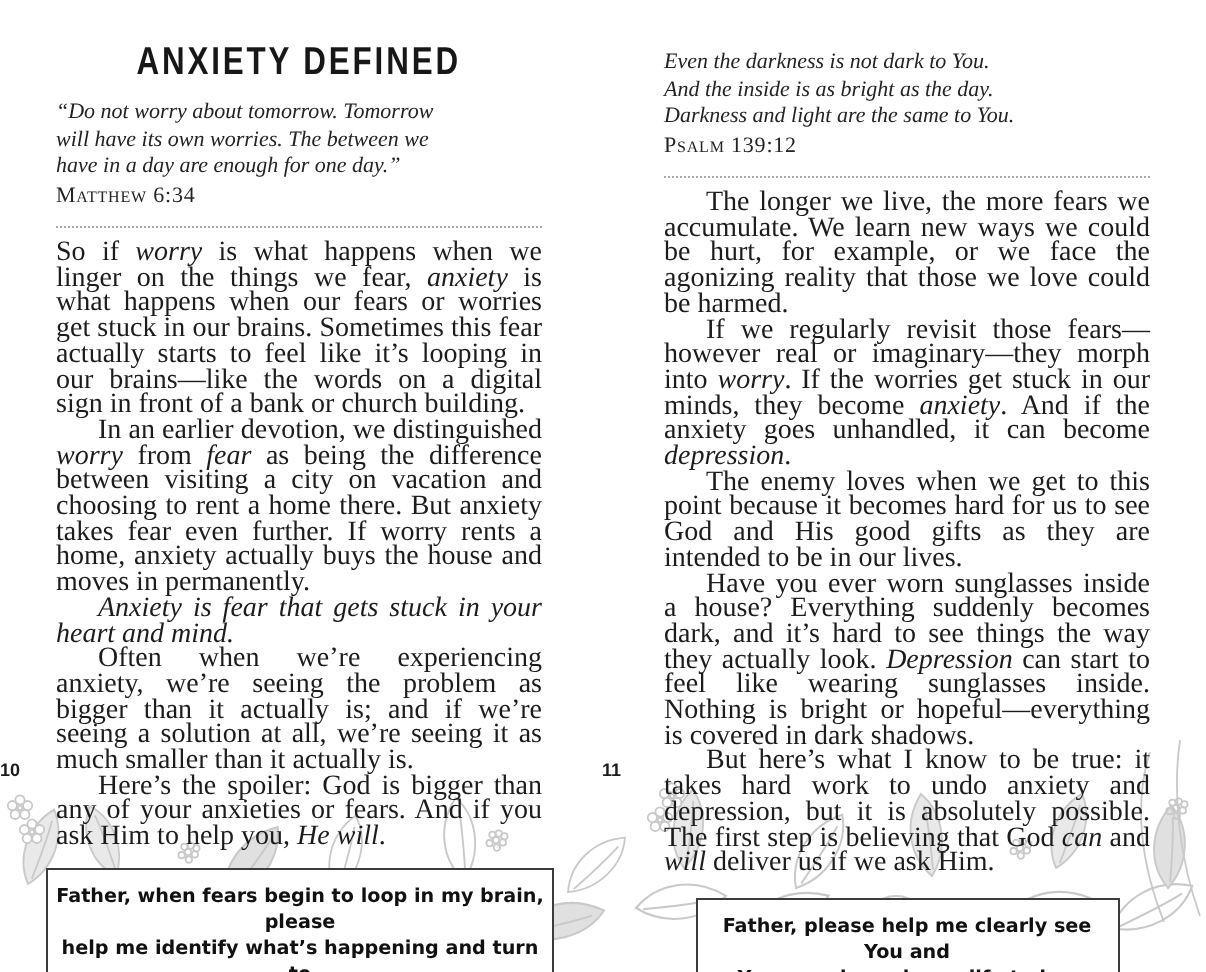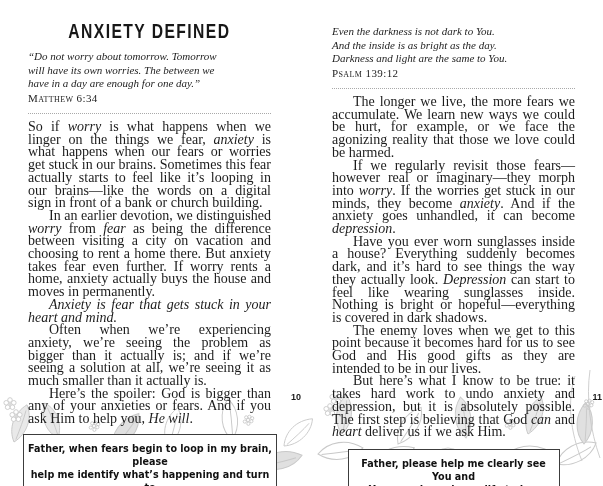--- a/index.html
+++ b/index.html
@@ -73,22 +73,22 @@
     font-weight: 700;
     font-size: 9.6px;
     line-height: 13px;
     color: #111111;
     padding: 7px 4px;
     position: relative; z-index: 2;
   }
   .prayer-left  { margin: 8px -6px 0 -5px; }
   .prayer-right { width: 212px; margin: 10px auto 0; box-sizing: border-box; }
   .pnum {
-    position: absolute; left: 0; right: 0; bottom: 14px;
-    text-align: right;
+    position: absolute; left: 0; right: 0; bottom: 26px;
+    text-align: left;
     font-family: "Liberation Sans", sans-serif;
     font-weight: 700;
     font-size: 9px;
     color: #1a1a1a;
     z-index: 3;
   }
 </style>
 </head>
 <body>
 
@@ -191,23 +191,23 @@
     <div class="quote">
       <div>Even the darkness is not dark to You.</div>
       <div>And the inside is as bright as the day.</div>
       <div>Darkness and light are the same to You.</div>
       <div class="qref">Psalm 139:12</div>
     </div>
     <div class="sep"></div>
     <div class="body-text">
       <p>The longer we live, the more fears we accumulate. We learn new ways we could be hurt, for example, or we face the agonizing reality that those we love could be harmed.</p>
       <p>If we regularly revisit those fears—however real or imaginary—they morph into <em>worry</em>. If the worries get stuck in our minds, they become <em>anxiety</em>. And if the anxiety goes unhandled, it can become <em>depression</em>.</p>
+      <p>The enemy loves when we get to this point because it becomes hard for us to see God and His good gifts as they are intended to be in our lives.</p>
       <p>Have you ever worn sunglasses inside a house? Everything suddenly becomes dark, and it’s hard to see things the way they actually look. <em>Depression</em> can start to feel like wearing sunglasses inside. Nothing is bright or hopeful—everything is covered in dark shadows.</p>
-      <p>The enemy loves when we get to this point because it becomes hard for us to see God and His good gifts as they are intended to be in our lives.</p>
-      <p>But here’s what I know to be true: it takes hard work to undo anxiety and depression, but it is absolutely possible. The first step is believing that God <em>can</em> and <em>heart</em> deliver us if we ask Him.</p>
+      <p>But here’s what I know to be true: it takes hard work to undo anxiety and depression, but it is absolutely possible. The first step is believing that God <em>can</em> and <em>will</em> deliver us if we ask Him.</p>
     </div>
     <div class="prayer prayer-right">
       <div>Father, please help me clearly see You and</div>
       <div>Your goodness in my life today. Amen.</div>
     </div>
     <div class="pnum">11</div>
   </section>
 
 </div>
 

